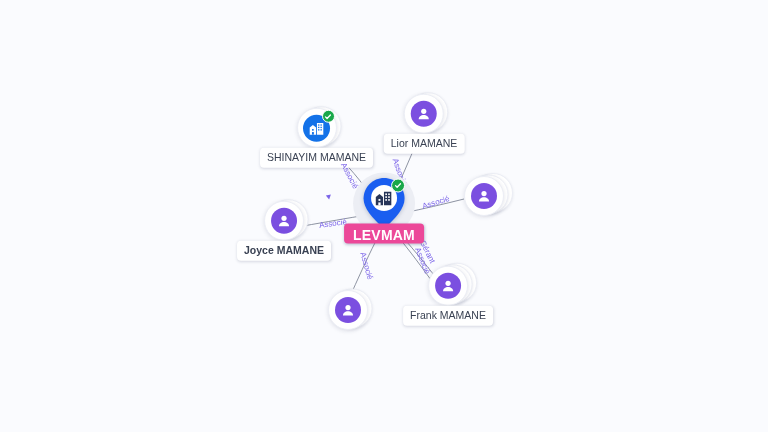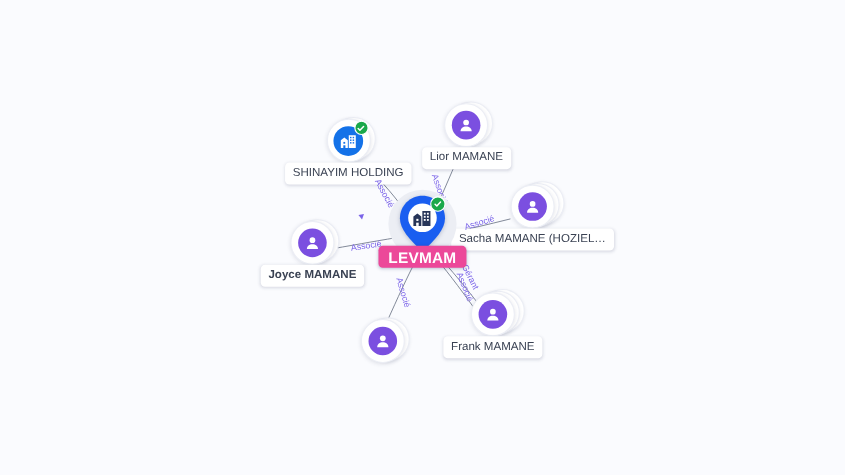--- a/index.html
+++ b/index.html
@@ -239,21 +239,21 @@
     <rect x="5.6" y="17.4" width="2.7" height="3.6" fill="#1472e8"></rect>
   </svg>
             </div>
             <div class="verified-badge">
               <svg viewBox="0 0 12 12" xmlns="http://www.w3.org/2000/svg">
     <path d="M2.2 6.2 L4.6 8.6 L9.6 3.3" stroke="#ffffff" stroke-width="2" fill="none" stroke-linecap="round" stroke-linejoin="round"></path>
   </svg>
             </div>
           </div>
         </div>
-        <div class="node-label" style="margin-left: -1px;">SHINAYIM HOLDING</div>
+        <div class="node-label" style="margin-left: -1px;">SHINAYIM MAMANE</div>
       </div>
       <div class="node" style="left: 424px; top: 122px;">
         <div class="node-art">
           <div class="stack-layer" style="transform: translate(4.5px, -1.5px); z-index: 2;"></div>
           <div class="avatar-disc">
             <div class="avatar-inner">
               <svg viewBox="0 0 24 24" xmlns="http://www.w3.org/2000/svg">
     <circle cx="12" cy="8.4" r="3.9" fill="#ffffff"></circle>
     <path d="M4.4 20.4c0-4.2 3.4-6.6 7.6-6.6s7.6 2.4 7.6 6.6z" fill="#ffffff"></path>
   </svg>
@@ -268,21 +268,20 @@
           <div class="stack-layer" style="transform: translate(4.5px, -1.5px); z-index: 3;"></div>
           <div class="avatar-disc">
             <div class="avatar-inner">
               <svg viewBox="0 0 24 24" xmlns="http://www.w3.org/2000/svg">
     <circle cx="12" cy="8.4" r="3.9" fill="#ffffff"></circle>
     <path d="M4.4 20.4c0-4.2 3.4-6.6 7.6-6.6s7.6 2.4 7.6 6.6z" fill="#ffffff"></path>
   </svg>
             </div>
           </div>
         </div>
-        <div class="node-label">Sacha MAMANE (HOZIEL…</div>
       </div>
       <div class="node" style="left: 448px; top: 294px;">
         <div class="node-art">
           <div class="stack-layer" style="transform: translate(9px, -3px); z-index: 2;"></div>
           <div class="stack-layer" style="transform: translate(4.5px, -1.5px); z-index: 3;"></div>
           <div class="avatar-disc">
             <div class="avatar-inner">
               <svg viewBox="0 0 24 24" xmlns="http://www.w3.org/2000/svg">
     <circle cx="12" cy="8.4" r="3.9" fill="#ffffff"></circle>
     <path d="M4.4 20.4c0-4.2 3.4-6.6 7.6-6.6s7.6 2.4 7.6 6.6z" fill="#ffffff"></path>

